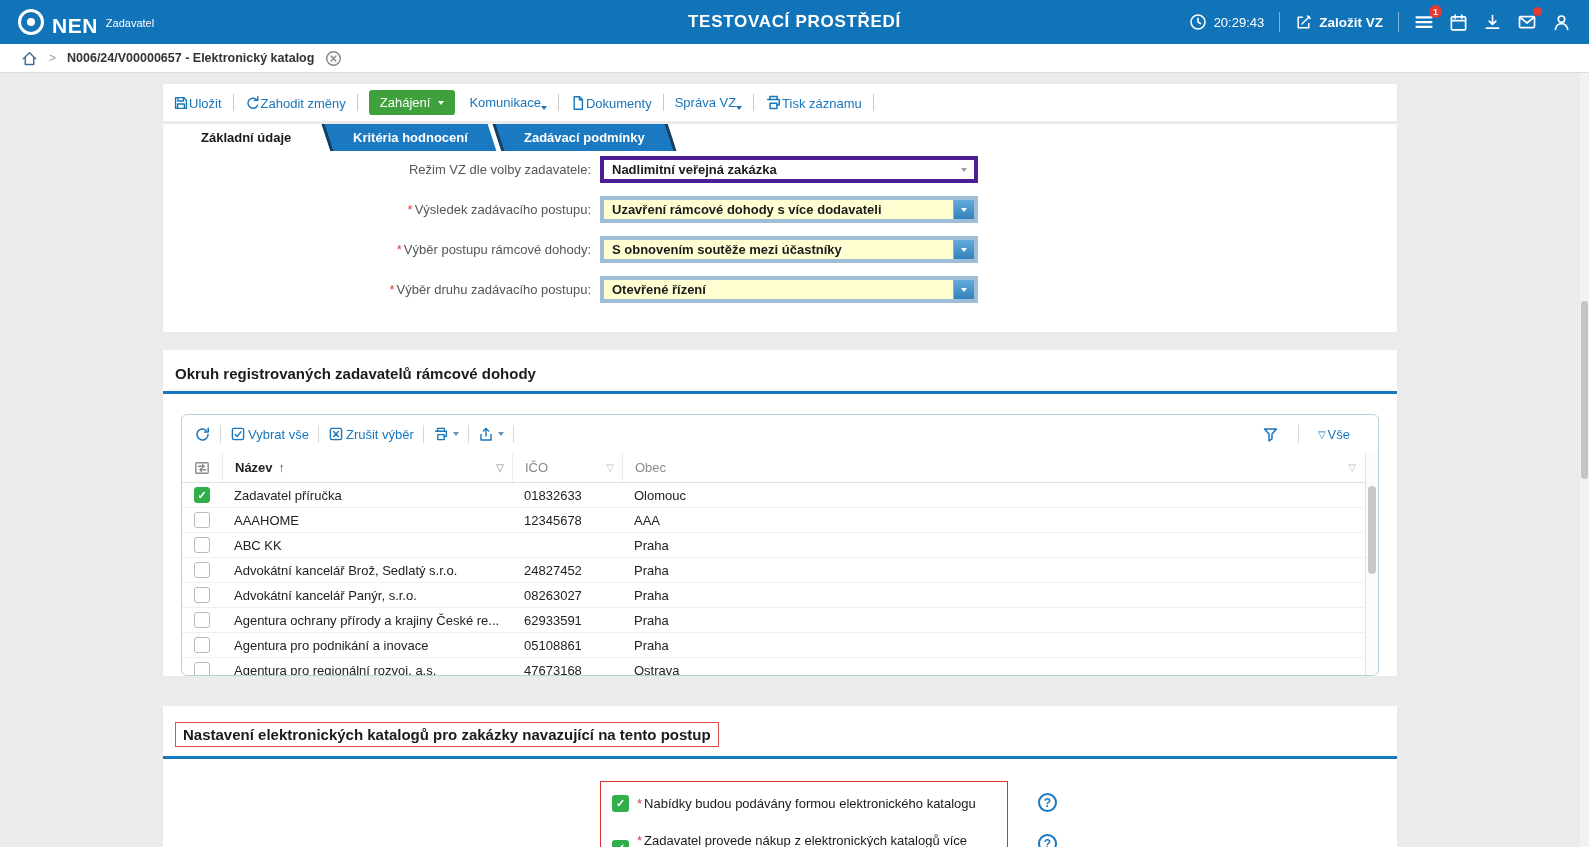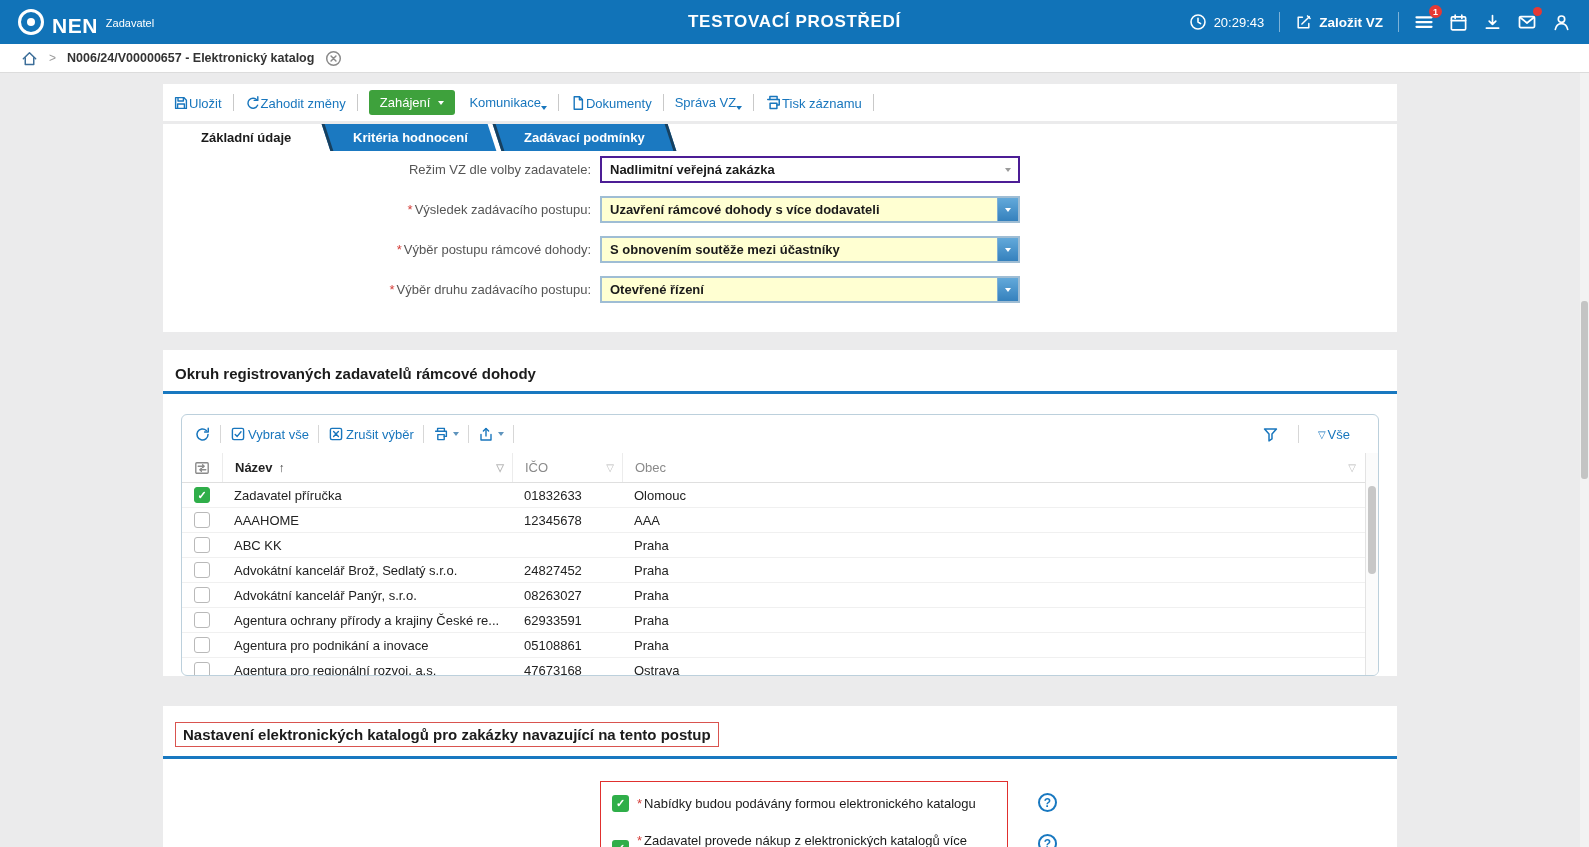--- a/index.html
+++ b/index.html
@@ -47,21 +47,21 @@
   .tabstrip{display:flex;height:27px;padding-left:8px;align-items:stretch}
   .tab{font-size:13px;font-weight:bold;display:flex;align-items:center;cursor:pointer}
   .tab-active{color:#1a1a1a;padding:0 30px;background:#fff}
   .tab-blue{background:#1b79c1;color:#fff;transform:skewX(18deg);border-left:3px solid #17405f;padding:0 24px;margin-left:5px}
   .tab-blue.last{border-right:3px solid #17405f}
   .tab-blue>span{transform:skewX(-18deg)}
   .form{margin-top:5px}
   .frow{display:flex;align-items:center;height:27px;margin-bottom:13px}
   .flabel{width:437px;text-align:right;padding-right:9px;font-size:13px;color:#555}
   .ast{color:#d43f3a;margin-right:2px}
-  .select{width:420px;height:27px;border:2px solid #4c1d95;background:#fff;display:flex;align-items:center;font-weight:bold;color:#1a1a1a;cursor:pointer}
+  .select{width:378px;height:27px;border:4px solid #4c1d95;background:#fff;display:flex;align-items:center;font-weight:bold;color:#1a1a1a;cursor:pointer}
   .select .val{padding-left:8px;flex:1;white-space:nowrap;overflow:hidden}
   .select .chev{width:21px;align-self:stretch;display:flex;align-items:center;justify-content:center;color:#9b9b9b;flex:none}
   .select.hl{background:#ffffd2;border-color:#9fbdd4}
   .select.hl .chev{background:linear-gradient(#63a9da,#3581bd);color:#fff;border-left:1px solid #7fb0d6}
 
   
   .sec{margin-top:18px;padding-top:15px}
   .sec-title-wrap{border-bottom:3px solid #1878c0;padding:0 0 9px 12px}
   .sec-title{font-size:15px;font-weight:bold;color:#1b1b1b}
   .red-outline{display:inline-block;border:1px solid #d9534f;padding:3px 7px}

